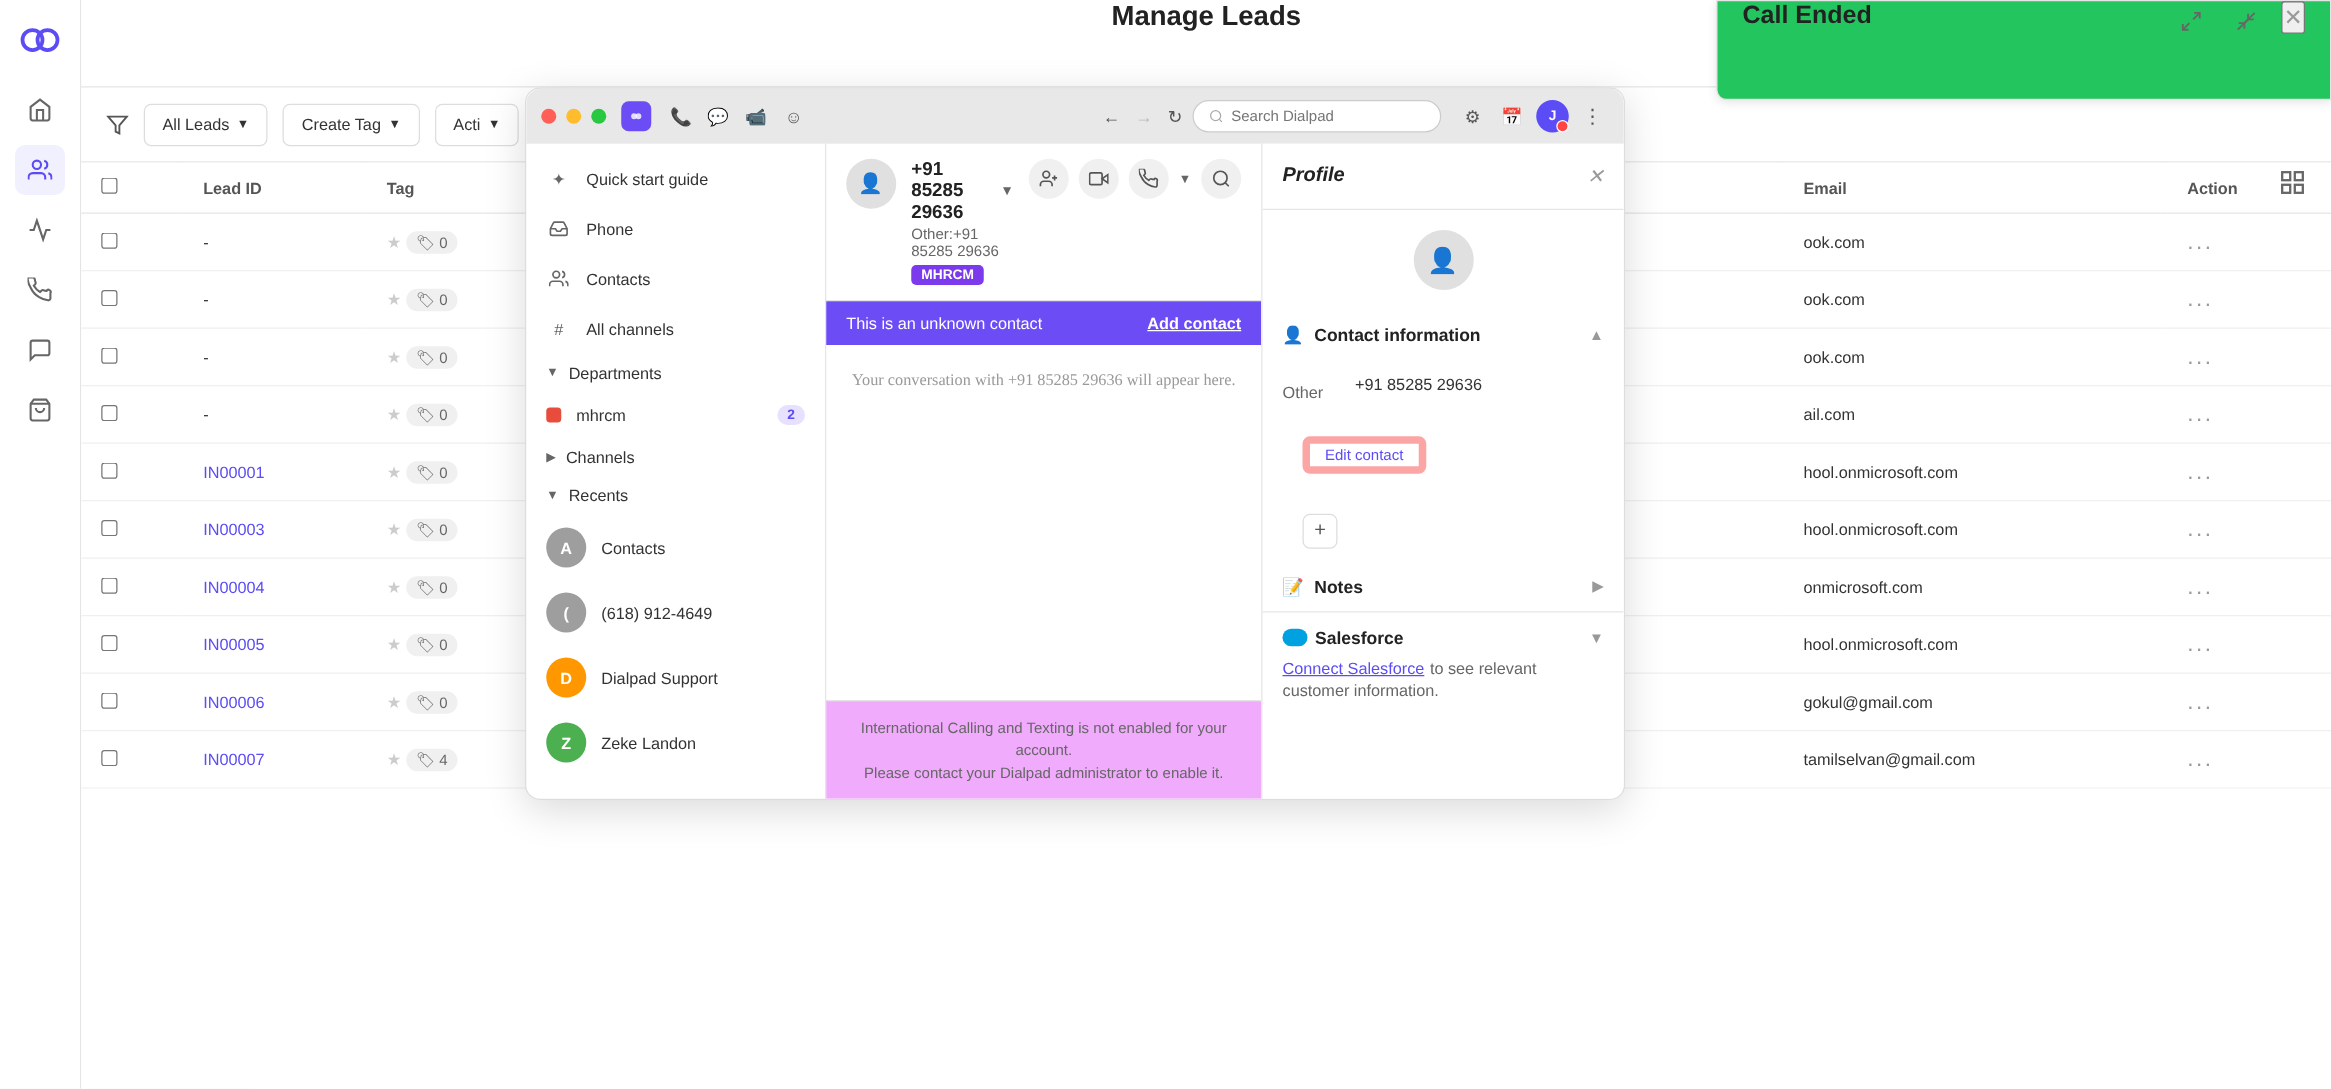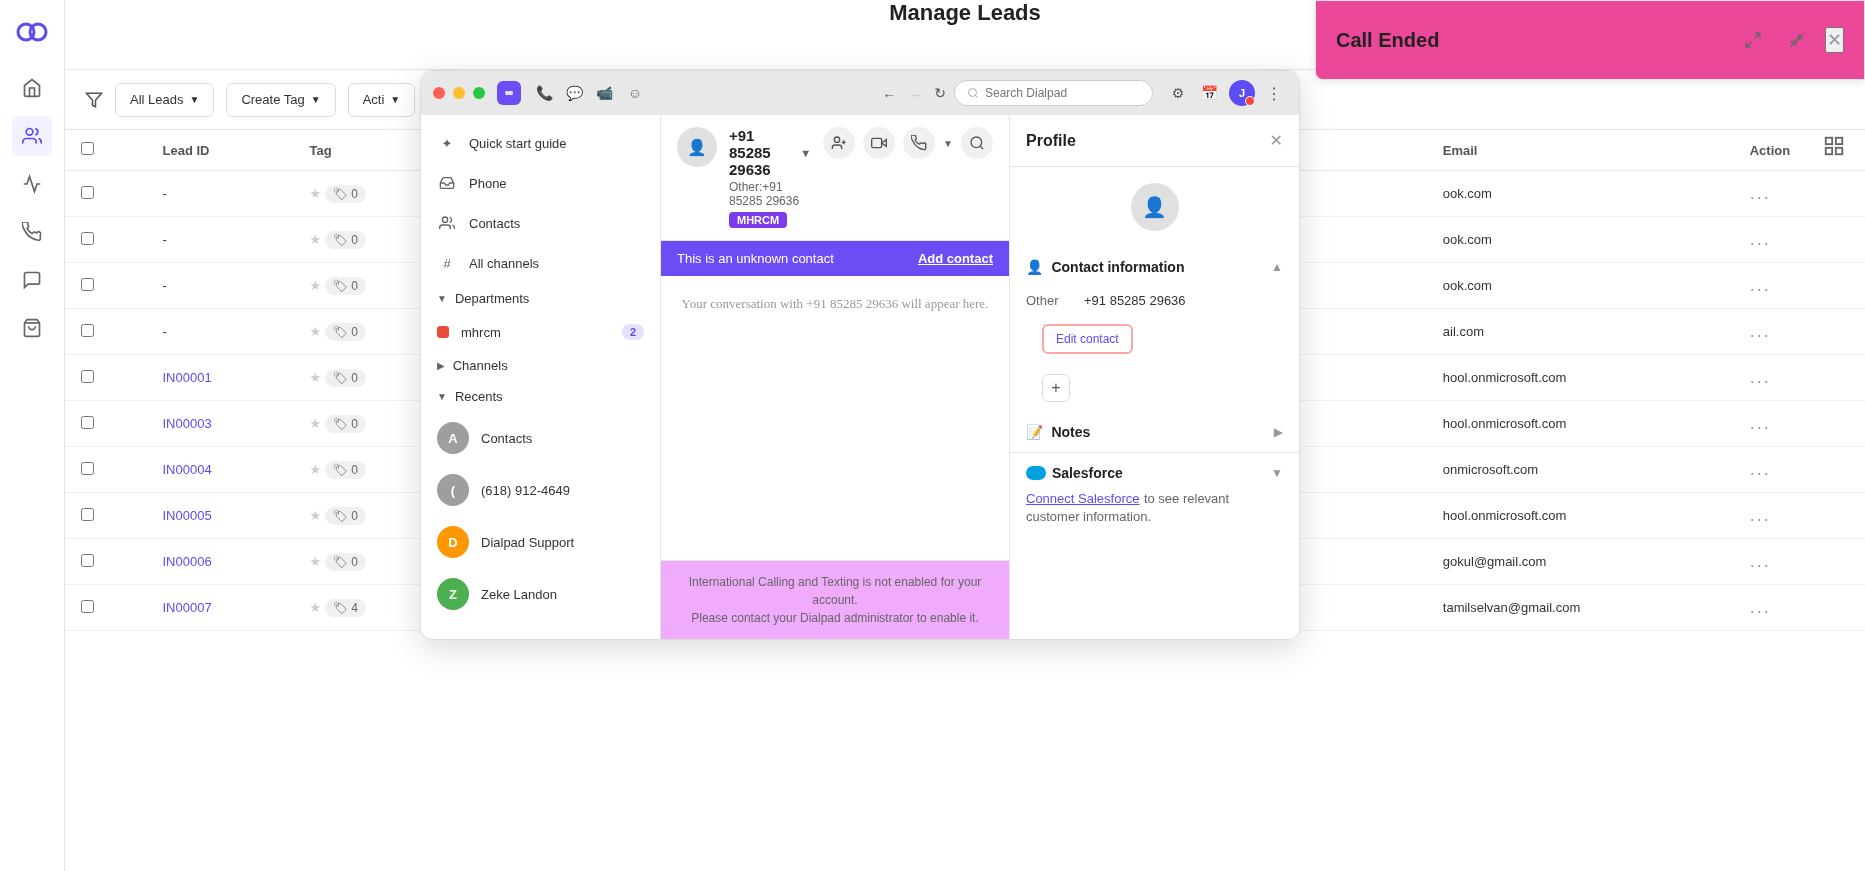--- a/index.html
+++ b/index.html
@@ -56,23 +56,23 @@
     tbody td { padding: 12px 16px; color: #333; vertical-align: middle; }
     .lead-id { color: #5b4cf5; cursor: pointer; font-weight: 500; }
     .lead-name { color: #5b4cf5; cursor: pointer; }
     .star-icon { color: #ccc; cursor: pointer; }
     .tag-badge { display: inline-flex; align-items: center; gap: 4px; background: #f0f0f0; border-radius: 12px; padding: 2px 8px; font-size: 12px; color: #666; }
     .more-btn { color: #999; cursor: pointer; font-size: 18px; letter-spacing: 2px; }
     .phone-icon { color: #5b4cf5; margin-left: 6px; font-size: 14px; }
 
     
     .call-ended-banner {
-      position: absolute; top: 0; right: 0; width: 550px; height: 80px;
-      background: #ec4899; border: 1px solid #e5e5e5; border-radius: 0 0 0 8px;
-      display: flex; align-items: center; padding: 0 20px; gap: 12px;
+      position: absolute; top: 0; right: 0; width: 492px; height: 80px;
+      background: #22c55e; border: 1px solid #e5e5e5; border-radius: 0 0 0 8px;
+      display: flex; align-items: flex-start; padding: 0 20px; gap: 12px;
       box-shadow: 0 2px 8px rgba(0,0,0,0.1); z-index: 100;
     }
     .call-ended-text { font-size: 20px; font-weight: 600; color: #222; flex: 1; }
     .banner-icon { width: 32px; height: 32px; display: flex; align-items: center; justify-content: center; color: #666; cursor: pointer; }
     .close-btn { color: #999; cursor: pointer; font-size: 18px; }
 
     
     .dialpad-overlay {
       position: absolute; left: 420px; top: 70px; width: 880px; height: 570px;
       background: #fff; border: 1px solid #ddd; border-radius: 12px;
@@ -155,33 +155,33 @@
     .chat-actions { display: flex; align-items: center; gap: 8px; }
     .chat-action-btn { width: 32px; height: 32px; display: flex; align-items: center; justify-content: center; border-radius: 50%; background: #f0f0f0; cursor: pointer; color: #555; font-size: 14px; }
     .unknown-contact-bar {
       background: #6b4cf5; color: #fff; padding: 10px 16px;
       display: flex; align-items: center; justify-content: space-between; font-size: 13px; gap: 40px;
     }
     .add-contact-btn { color: #fff; font-weight: 600; cursor: pointer; text-decoration: underline; font-size: 13px; background: none; border: none; }
     .chat-messages { flex: 1; padding: 20px; display: flex; align-items: flex-start; justify-content: center; font-family: Liberation Serif, serif; }
     .conversation-placeholder { color: #999; font-size: 13px; text-align: center; }
     .chat-footer { padding: 12px 16px; border-top: 1px solid #e5e5e5; background: #f0abfc; font-size: 12px; color: #666; text-align: center; line-height: 1.5; }
-    .profile-header { padding: 16px; display: flex; align-items: center; justify-content: space-between; border-bottom: 1px solid #e5e5e5; }
+    .profile-header { padding: 16px; display: flex; align-items: center; justify-content: space-between; border-bottom: 1px solid #e5e5e5; font-style: italic; }
     .profile-title { font-size: 16px; font-weight: 600; color: #222; }
     .profile-close { color: #999; cursor: pointer; font-size: 16px; }
     .profile-avatar-area { padding: 16px; display: flex; justify-content: center; }
     .profile-avatar { width: 48px; height: 48px; border-radius: 50%; background: #e0e0e0; display: flex; align-items: center; justify-content: center; color: #888; font-size: 20px; }
     .section-row { padding: 12px 16px; display: flex; align-items: center; justify-content: space-between; cursor: pointer; }
     .section-label { font-size: 14px; font-weight: 600; color: #222; display: flex; align-items: center; gap: 8px; }
     .section-icon { color: #666; font-size: 14px; }
     .expand-icon { color: #999; font-size: 12px; }
     .info-row { padding: 6px 16px; display: flex; align-items: center; gap: 8px; font-size: 13px; color: #333; }
-    .info-label { color: #666; min-width: 50px; }
+    .info-label { color: #666; min-width: 50px; margin-top: 12px; }
     .info-value { color: #333; }
-    .edit-contact-btn { margin: 4px 16px; height: 30px; border: 2px solid #fca5a5; border-radius: 6px; background: #fff; color: #5b4cf5; font-size: 12px; cursor: pointer; padding: 0 12px; }
+    .edit-contact-btn { margin: 16px 16px; height: 30px; border: 6px solid #fca5a5; border-radius: 6px; background: #fff; color: #5b4cf5; font-size: 12px; cursor: pointer; padding: 0 12px; }
     .add-btn { width: 28px; height: 28px; border: 1px solid #ddd; border-radius: 6px; background: #fff; cursor: pointer; color: #555; font-size: 16px; display: flex; align-items: center; justify-content: center; margin: 4px 16px; }
     .notes-row { padding: 12px 16px; display: flex; align-items: center; justify-content: space-between; cursor: pointer; }
     .salesforce-section { padding: 12px 16px; border-top: 1px solid #e5e5e5; }
     .salesforce-header { display: flex; align-items: center; justify-content: space-between; cursor: pointer; margin-bottom: 8px; }
     .salesforce-logo { display: flex; align-items: center; gap: 6px; font-size: 14px; font-weight: 600; color: #222; }
     .sf-cloud { width: 20px; height: 14px; background: #00a1e0; border-radius: 10px; }
     .salesforce-link { color: #5b4cf5; cursor: pointer; text-decoration: underline; font-size: 13px; }
     .salesforce-desc { font-size: 13px; color: #666; }
 
     .grid-icon { position: absolute; right: 20px; top: 135px; cursor: pointer; color: #666; font-size: 18px; z-index: 50; }

